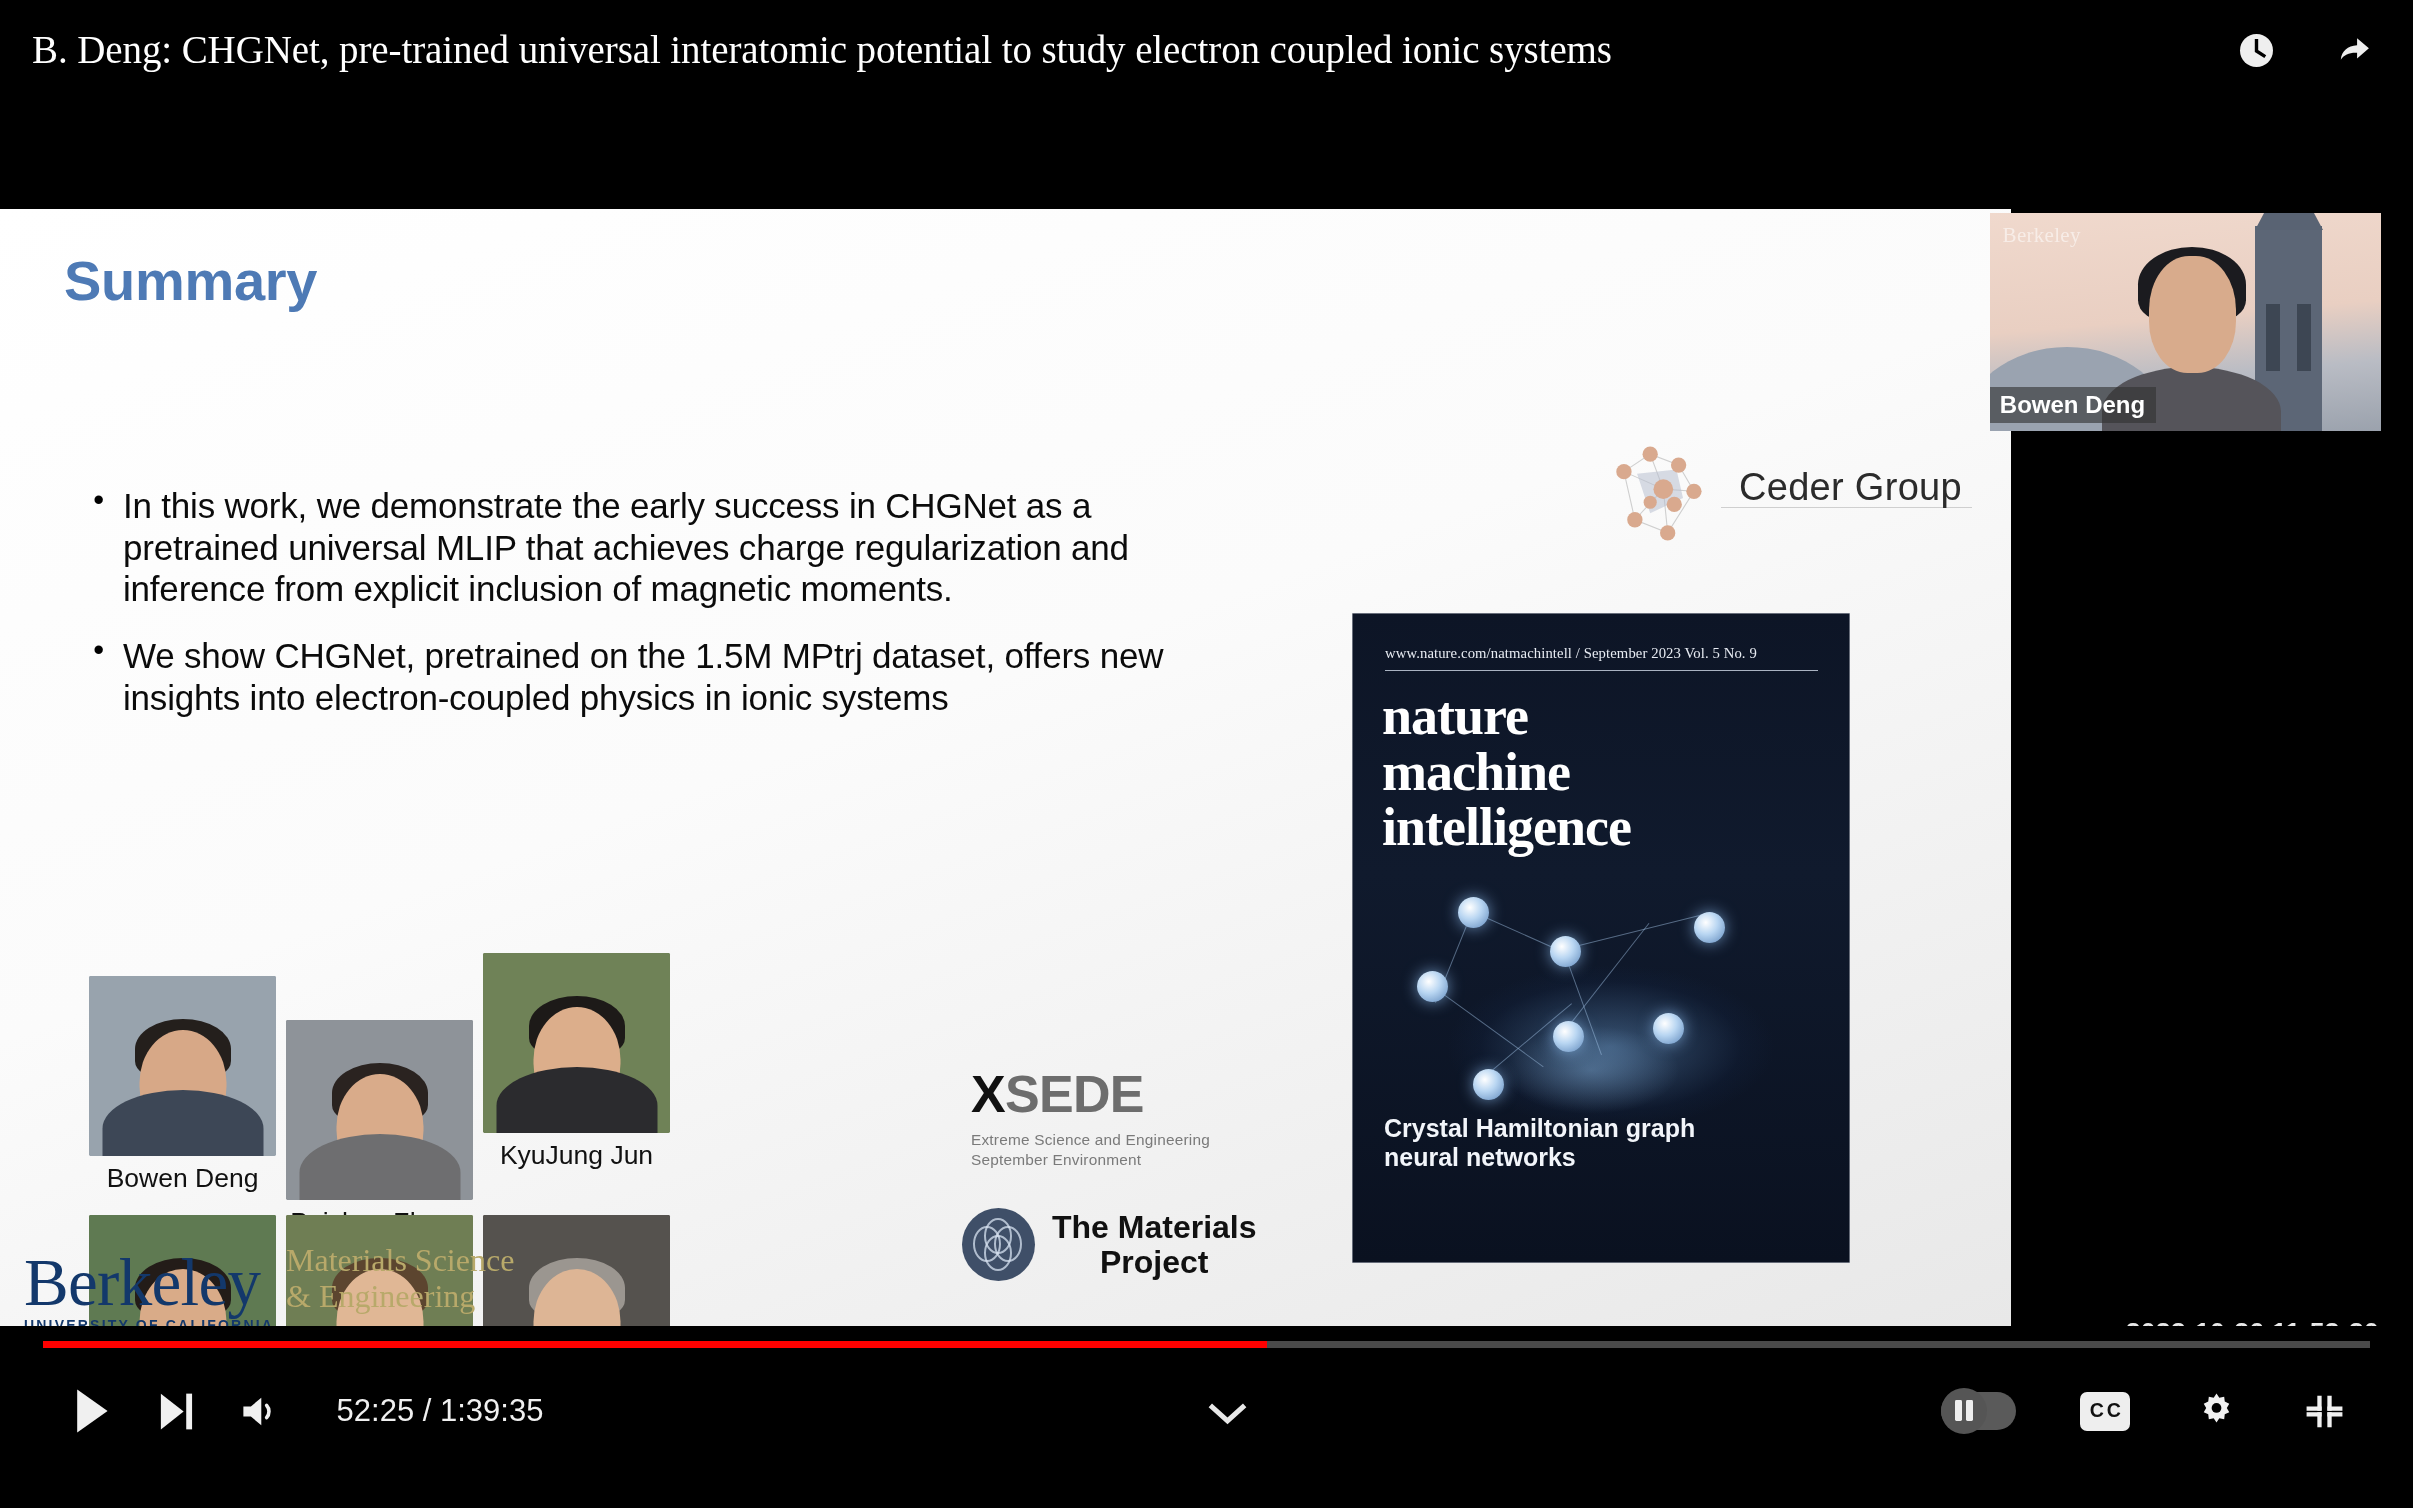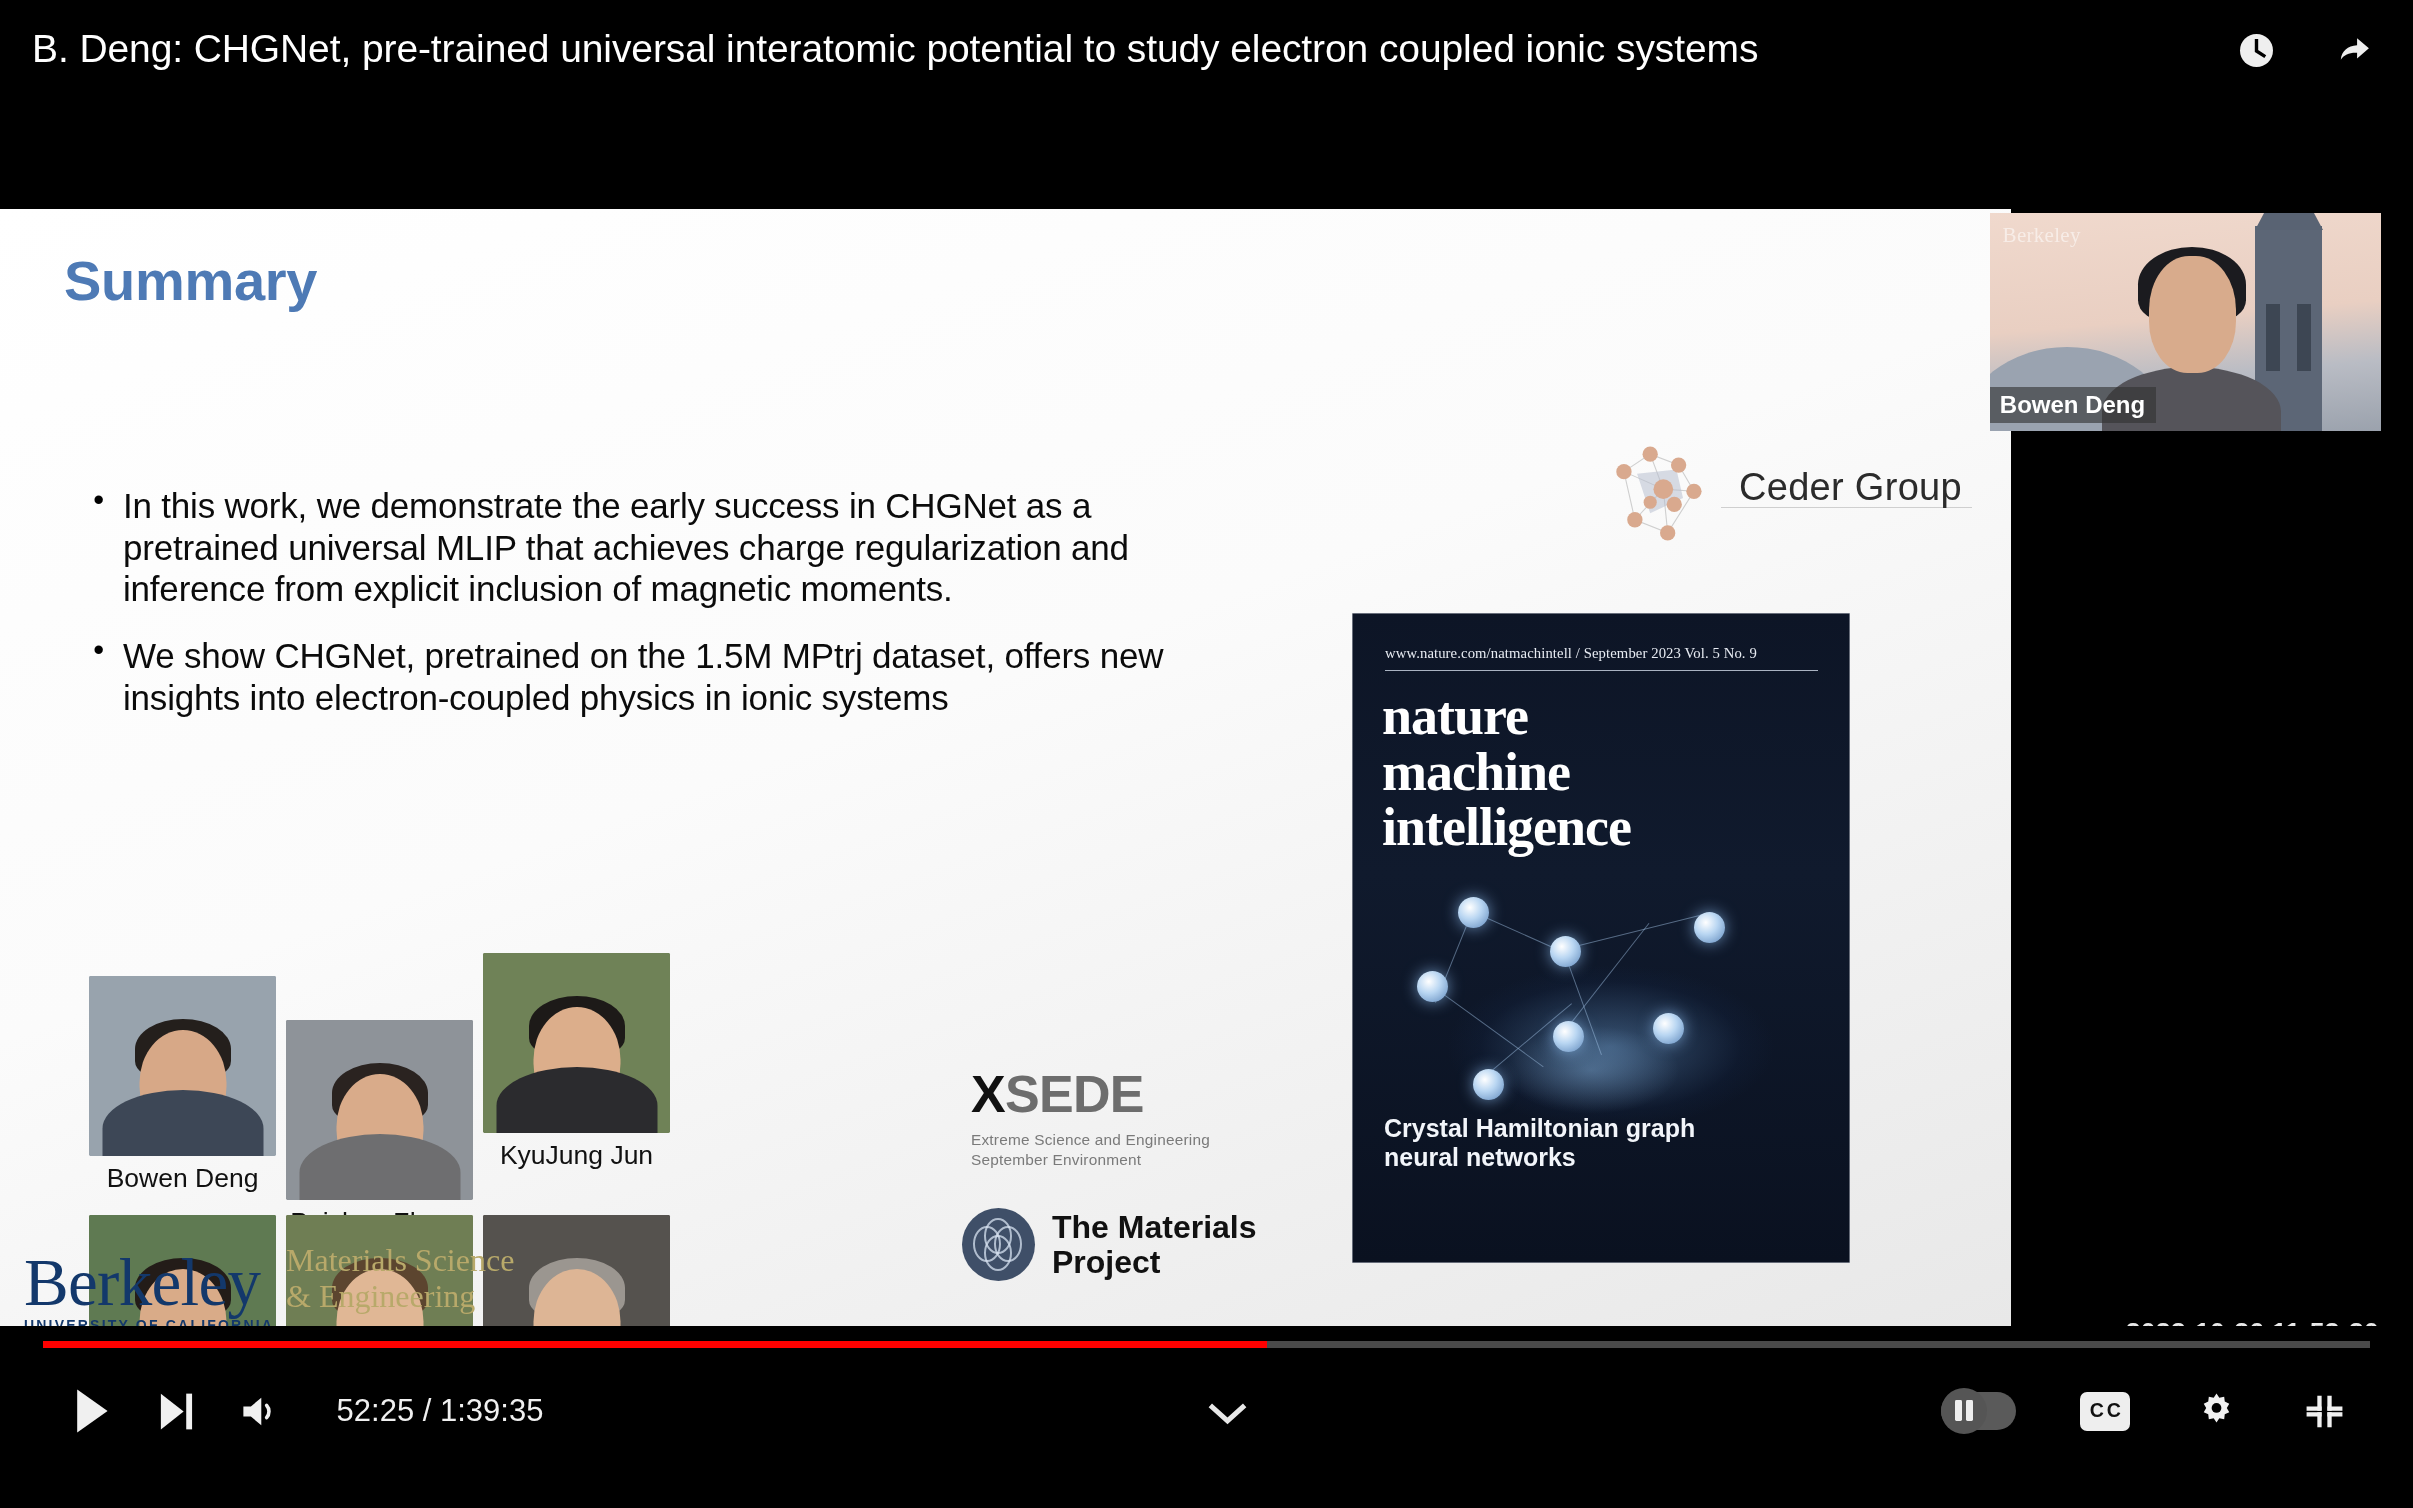--- a/index.html
+++ b/index.html
@@ -8,20 +8,21 @@
     background: #000;
     font-family: "Liberation Sans", sans-serif;
     overflow: hidden;
   }
   #app { position: relative; width: 2413px; height: 1508px; background: #000; }
 
   
   .topbar {
     position: absolute; left: 0; top: 0; width: 2413px; height: 110px;
     background: #000;
+    font-family: Liberation Serif, serif;
   }
   .video-title {
     position: absolute; left: 32px; top: 26.5px;
     font-size: 39px; color: #ffffff; letter-spacing: -0.1px;
     white-space: nowrap; font-weight: 400;
   }
   .topbar-icons {
     position: absolute; right: 38px; top: 29px;
     display: flex; align-items: center; gap: 54px;
   }
@@ -106,21 +107,21 @@
   .xsede .wm { font-size: 52px; font-weight: 700; letter-spacing: -0.7px; color: #6d6d6d; }
   .xsede .wm b { color: #111; }
   .xsede .sub { font-size: 15.4px; color: #7a7a7a; line-height: 1.3; margin-top: 5.6px; letter-spacing: 0.2px; }
 
   .mp { position: absolute; left: 962px; top: 999px; display: flex; align-items: center; gap: 17px; }
   .mp .orb {
     width: 73px; height: 73px; border-radius: 50%;
     background: #3f4f68; position: relative; overflow: hidden;
   }
   .mp .orb i { position: absolute; border: 2.1px solid rgba(215,225,240,.75); border-radius: 50%; }
-  .mp .txt { font-size: 32px; font-weight: 700; color: #111; line-height: 1.08; }
+  .mp .txt { font-size: 32px; font-weight: 700; color: #111; line-height: 1.08; text-align: center; }
 
   
   .cover {
     position: absolute; left: 1353px; top: 375px; width: 496px; height: 648px;
     background: linear-gradient(180deg,#0d1526 0%,#101a2d 40%,#0a1120 100%);
     box-shadow: 0 0 0 0.7px #2a3346;
     margin-top: 30px;
   }
   .cover .url {
     position: absolute; left: 32px; top: 31px; font-size: 14.7px; color: #e8ecf3;

